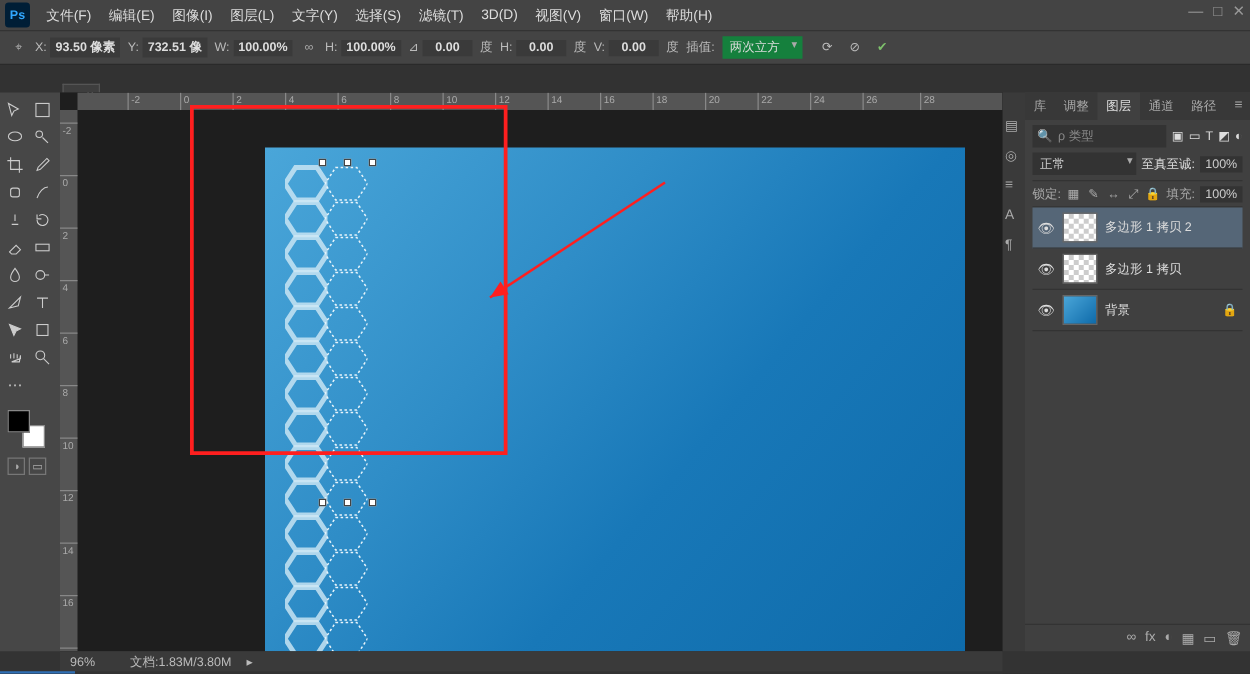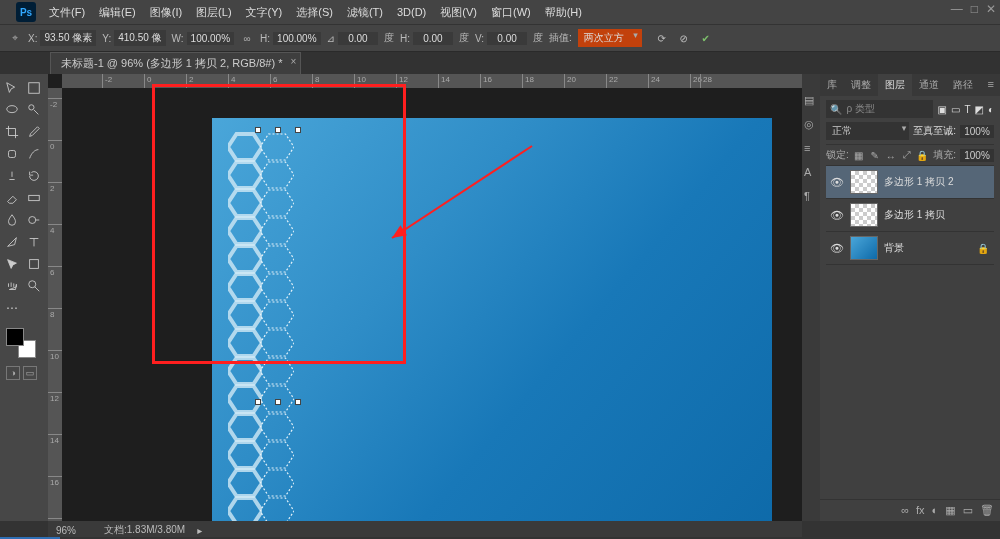--- a/index.html
+++ b/index.html
@@ -1,29 +1,29 @@
 <!DOCTYPE html>
 <html><head>
 <meta charset="utf-8">
 <style>
   * { box-sizing: border-box; margin: 0; padding: 0; }
   body { width: 1000px; height: 539px; background: #333333; font-family: "Microsoft YaHei", sans-serif; font-size: 11px; color: #ddd; overflow: hidden; position: relative; }
 
   
   .menubar { height: 24px; background: #444; display: flex; align-items: center; padding-left: 4px; }
-  .ps-logo { width: 20px; height: 20px; background:#001e36; color:#31a8ff; font-weight:bold; font-size:10px; display:flex; align-items:center; justify-content:center; border-radius:3px; margin-right:6px;margin-left:12px; }
+  .ps-logo { width: 20px; height: 20px; background:#001e36; color:#31a8ff; font-weight:bold; font-size:10px; display:flex; align-items:center; justify-content:center; border-radius:3px; margin-right:6px; }
   .menubar .menu-item { padding: 4px 7px; color: #ddd; cursor: default; }
   .window-controls { position:absolute; right:4px; top:2px; display:flex; gap:8px; color:#999; font-size:12px; }
 
   
   .optionsbar { height: 28px; background: #444; display: flex; align-items: center; gap: 6px; padding-left: 8px; font-size: 10px; color:#bbb; border-top:1px solid #333; border-bottom:1px solid #2a2a2a;}
   .optionsbar .field { display:flex; align-items:center; gap:3px;}
-  .optionsbar .val { background:#3a3a3a; padding:1px 4px; min-width:40px; display:inline-block; text-align:center; color:#ddd;}
+  .optionsbar .val { background:#3a3a3a; padding:1px 4px; min-width:40px; display:inline-block; text-align:center; color:#ddd;font-weight:bold;}
   .optionsbar .small-icon { width:14px; height:14px; display:flex; align-items:center; justify-content:center; color:#aaa; }
-  .optionsbar .combo { background:#c2410c; padding:2px 18px 2px 6px; position:relative; color:#ddd;}
+  .optionsbar .combo { background:#15803d; padding:2px 18px 2px 6px; position:relative; color:#ddd;}
   .optionsbar .combo::after { content:"▾"; position:absolute; right:4px; top:1px; font-size:9px; color:#aaa;}
   .optionsbar .confirm { display:flex; gap:6px; margin-left:6px; }
   .optionsbar .confirm span { width:16px; height:16px; display:flex; align-items:center; justify-content:center; }
 
   
   .doctabrow { height: 22px; background:#323232; display:flex; align-items:flex-end; padding-left:50px;}
   .doctab { background:#3e3e3e; color:#ccc; font-size:11px; padding:3px 18px 3px 10px; position:relative; border:1px solid #555; border-bottom:none;}
   .doctab .close { position:absolute; right:4px; top:3px; font-size:10px; color:#aaa;}
 
   
@@ -144,21 +144,21 @@
 </div>
 
 <div class="optionsbar">
   <span class="small-icon">⌖</span>
   <span class="field">
     <span>X:</span>
     <span class="val">93.50 像素</span>
   </span>
   <span class="field">
     <span>Y:</span>
-    <span class="val">410.50 像</span>
+    <span class="val">732.51 像</span>
   </span>
   <span class="field">
     <span>W:</span>
     <span class="val">100.00%</span>
   </span>
   <span class="small-icon">∞</span>
   <span class="field">
     <span>H:</span>
     <span class="val">100.00%</span>
   </span>
@@ -181,21 +181,20 @@
   <span class="combo">两次立方</span>
   <span class="confirm">
     <span>⟳</span>
     <span>⊘</span>
     <span style="color:#7ec16c">✔</span>
   </span>
 </div>
 
 <div class="doctabrow">
   <div class="doctab">
-    <span>未标题-1 @ 96% (多边形 1 拷贝 2, RGB/8#) *</span>
     <span class="close">×</span>
   </div>
 </div>
 
 <div class="main">
 
   <div class="toolbox">
     <div class="toolrow">
         <div class="tool">
           <svg viewBox="0 0 16 16">
@@ -372,21 +371,21 @@
         </div>
         <div class="tick" style="left: 544px;">
           <span>22</span>
         </div>
         <div class="tick" style="left: 586px;">
           <span>24</span>
         </div>
         <div class="tick" style="left: 628px;">
           <span>26</span>
         </div>
-        <div class="tick" style="left: 638px;">
+        <div class="tick" style="left: 674px;">
           <span>28</span>
         </div>
       </div>
     <div class="ruler-v" id="ruler-v">
         <div class="tick" style="top: 10px;">
           <span>-2</span>
         </div>
         <div class="tick" style="top: 52px;">
           <span>0</span>
         </div>

